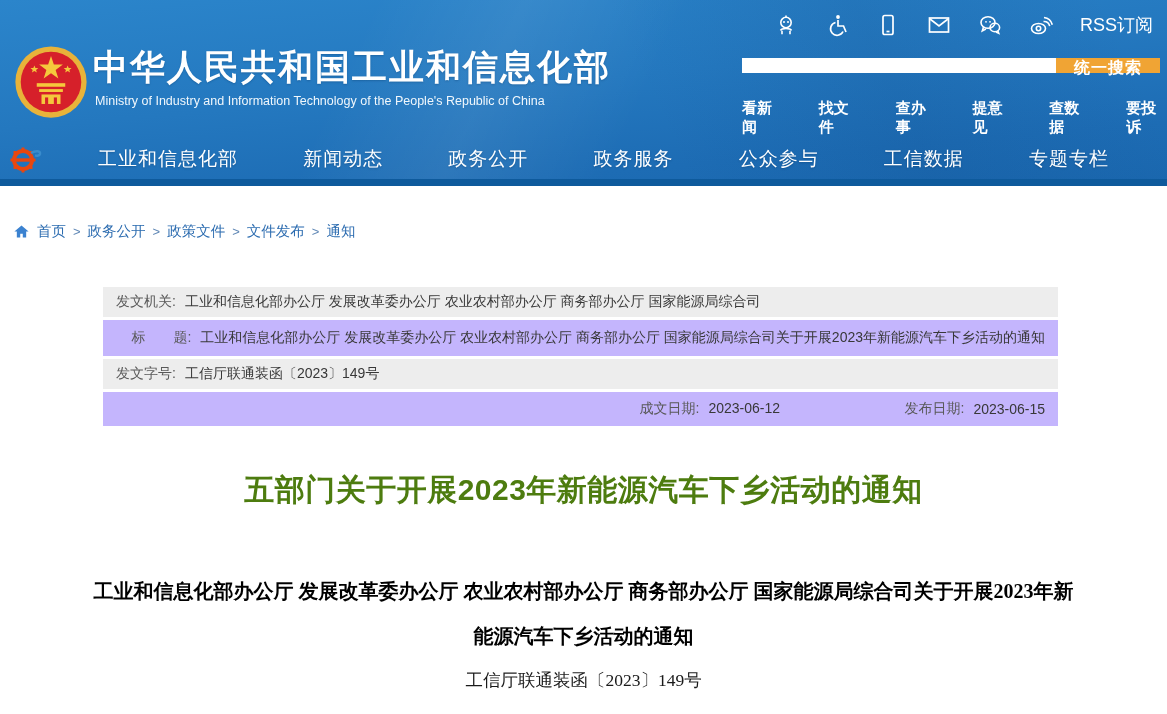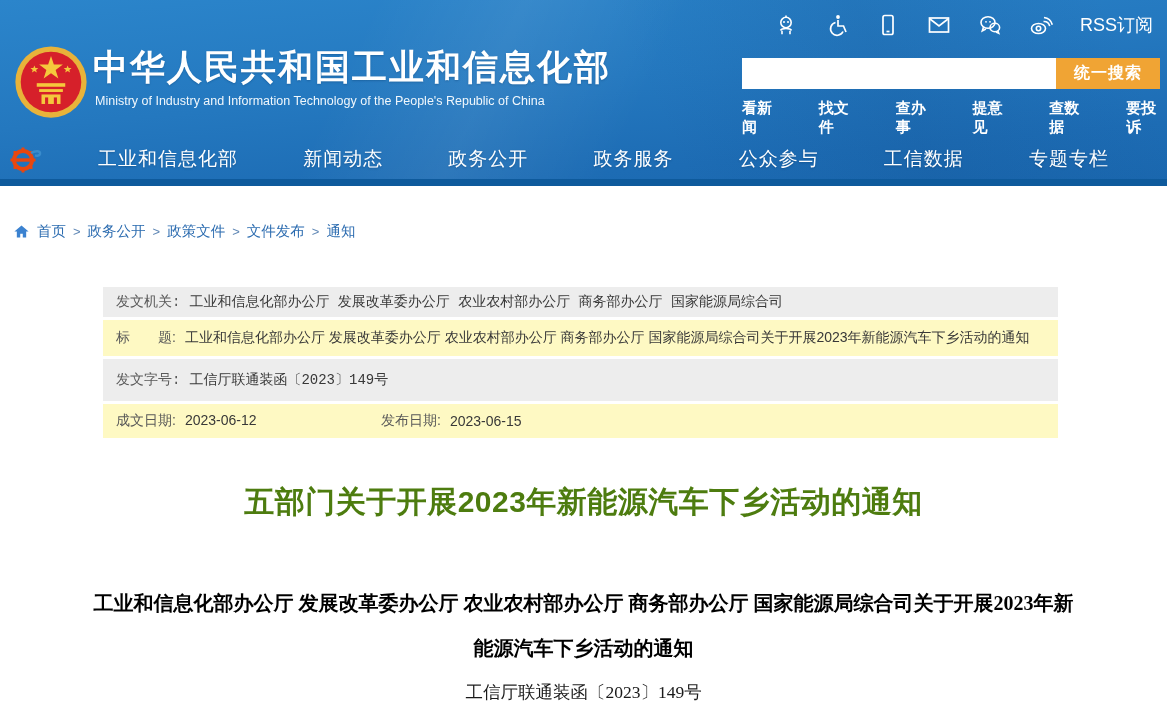--- a/index.html
+++ b/index.html
@@ -22,21 +22,21 @@
   .top-icon svg { width:100%; height:100%; }
   .rss-label { color:#fff; font-size:18px; cursor:pointer; }
 
   
   .emblem { position:absolute; left:13px; top:44px; width:76px; height:76px; }
   .title-cn { position:absolute; left:93px; top:44px; color:#fff; font-size:35px;
     font-weight:bold; letter-spacing:2px; text-shadow:0 1px 2px rgba(0,40,80,.25); }
   .title-en { position:absolute; left:95px; top:94px; color:#f0f7fc; font-size:12.5px; }
 
   
-  .search-wrap { position:absolute; top:58px; left:742px; width:418px; height:31px; display:flex; z-index:3; }
+  .search-wrap { position:absolute; top:58px; left:742px; width:418px; height:15px; display:flex; z-index:3; }
   .search-input { flex:1; border:none; outline:none; background:#fff; font-size:15px; padding:0 10px; }
   .search-btn { width:104px; border:none; background:#f0a434; color:#fff; font-size:16px;
     font-weight:bold; letter-spacing:1px; cursor:pointer; }
   .quick-links { position:absolute; top:99px; left:742px; display:flex; gap:36px; z-index:3; }
   .quick-links span { color:#fff; font-size:15px; font-weight:bold; cursor:pointer; }
 
   
   .nav-row { position:absolute; left:0; right:0; top:138px; height:41px; display:flex; align-items:center; z-index:3; }
   .e-logo { width:36px; height:36px; margin-left:8px; }
   .nav-items { flex:1; display:flex; justify-content:space-between; margin:0 58px 0 54px; }
@@ -45,23 +45,23 @@
 
   
   .breadcrumb { display:flex; align-items:center; gap:7px; padding:36px 0 0 13px; font-size:14.5px; }
   .home-icon { width:17px; height:17px; display:inline-flex; }
   .crumb { color:#2c6cb0; cursor:pointer; }
   .crumb-sep { color:#5f87b5; font-size:13px; }
 
   
   .meta-table { width:955px; margin:46px 0 0 103px; font-size:14px; }
   .meta-row { padding:0 13px; display:flex; align-items:center; margin-bottom:3px; }
-  .meta-row.gray { background:#ededed;font-family:Liberation Mono, monospace; }
-  .meta-row.white { background:#fef9c3; }
-  .r0 { height:30px; } .r1 { height:36px; } .r2 { height:42px;text-align:center; } .r3 { height:34px; } .r4 { height:30px; }
+  .meta-row.gray { background:#ededed; }
+  .meta-row.white { background:#c4b5fd;justify-content:flex-end; }
+  .r0 { height:30px; } .r1 { height:36px; } .r2 { height:30px;text-align:center; } .r3 { height:34px; } .r4 { height:30px; }
   .meta-label { color:#595959; white-space:pre; }
   .meta-value { color:#383838; margin-left:9px; }
   .pair1 { display:inline-flex; width:265px; }
 
   
   .doc-title { margin-top:44px; text-align:center; font-size:30px; font-weight:bold; color:#4d7c0f;
     letter-spacing:.5px; }
   .doc-subtitle { width:985px; margin:58px auto 0; text-align:center;
     font-family:"Liberation Serif","DejaVu Serif",serif; font-size:20px; font-weight:bold;
     color:#000; line-height:45px; }

